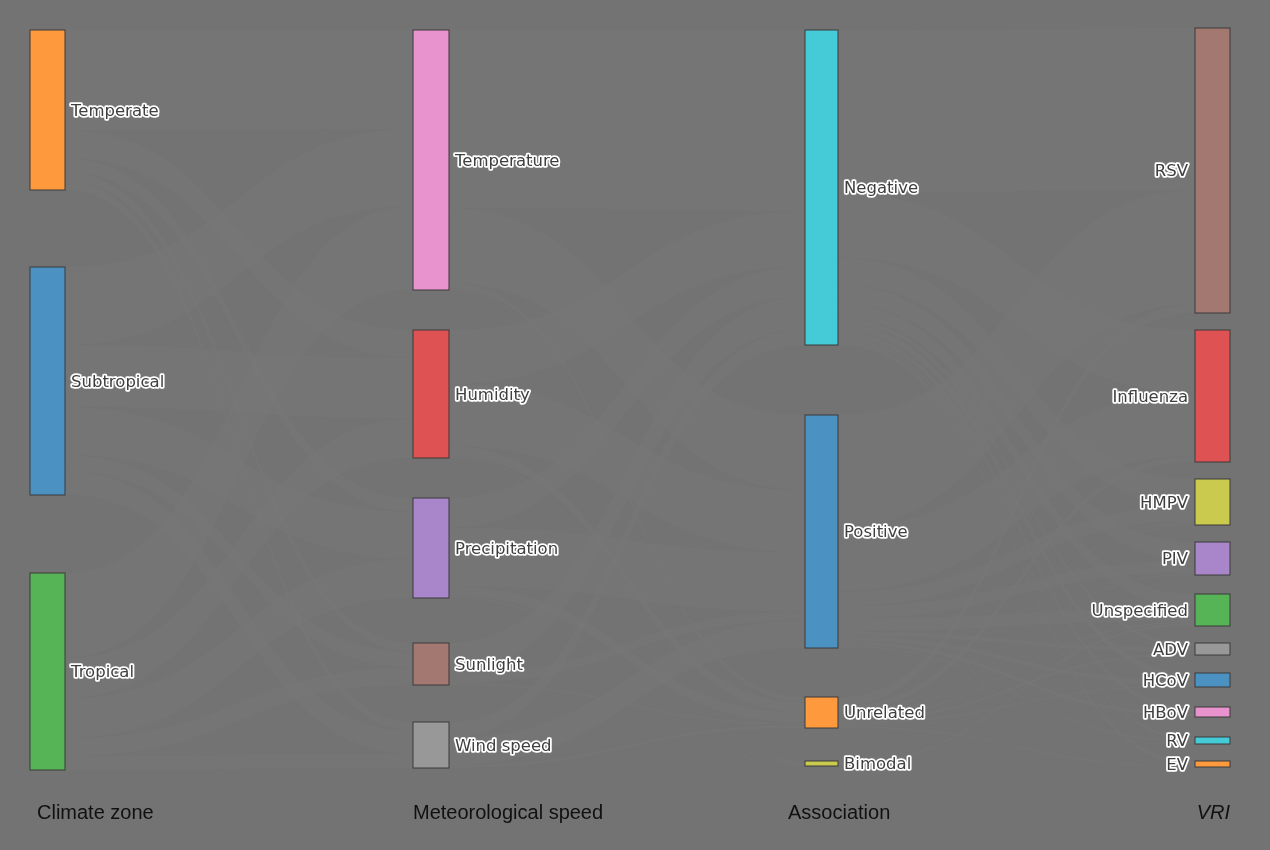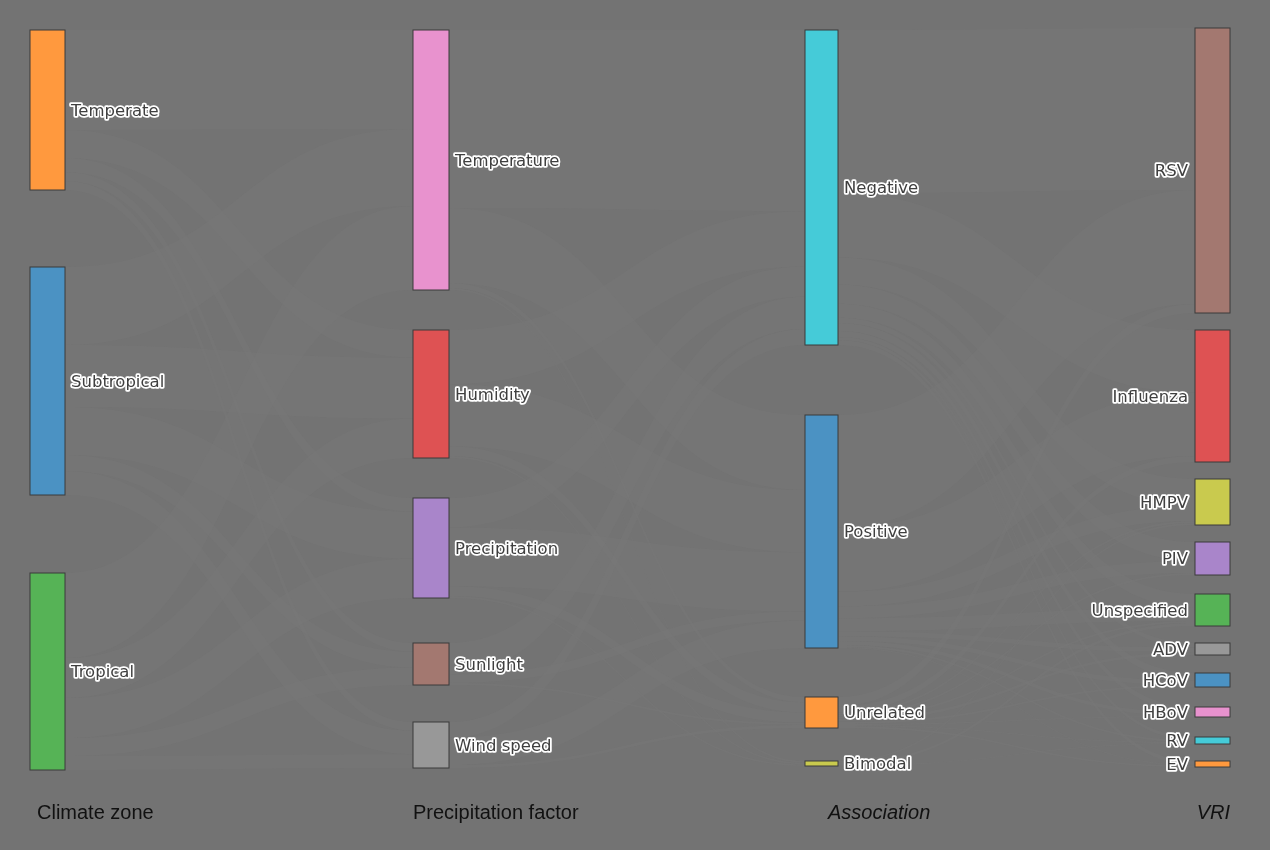--- a/index.html
+++ b/index.html
@@ -15,21 +15,21 @@
   .caption {
     position: absolute;
     top: 801px;
     font-size: 20px;
     color: #111111;
     white-space: nowrap;
     font-family: "Liberation Sans", sans-serif;
   }
   .caption-climate { left: 29px; margin-left: 8px; }
   .caption-met { left: 413px; }
-  .caption-assoc { left: 828px; font-style: italic; }
+  .caption-assoc { left: 788px; }
   .caption-vri { left: 1130px; width: 100px; text-align: right; font-style: italic; }
 </style>
 </head>
 <body>
 
 <div class="stage">
   <svg id="sankey-svg" width="1270" height="850" viewBox="0 0 1270 850">
       <g>
         <path d="M 65 30.0 C 239 30.0 239 30.0 413 30.0 L 413 128.9 C 239 128.9 239 130.0 65 130.0 Z" fill="rgba(120,120,120,0.32)"></path>
         <path d="M 65 130.0 C 239 130.0 239 330.0 413 330.0 L 413 357.6 C 239 357.6 239 158.0 65 158.0 Z" fill="rgba(120,120,120,0.32)"></path>
@@ -142,16 +142,16 @@
         <text x="1188" y="610" dy="0.36em" text-anchor="end" font-family="&quot;DejaVu Sans&quot;, sans-serif" font-size="16.5" fill="#3f3f3f" stroke="#ffffff" stroke-width="3.5" stroke-linejoin="round" paint-order="stroke">Unspecified</text>
         <text x="1188" y="649" dy="0.36em" text-anchor="end" font-family="&quot;DejaVu Sans&quot;, sans-serif" font-size="16.5" fill="#3f3f3f" stroke="#ffffff" stroke-width="3.5" stroke-linejoin="round" paint-order="stroke">ADV</text>
         <text x="1188" y="680" dy="0.36em" text-anchor="end" font-family="&quot;DejaVu Sans&quot;, sans-serif" font-size="16.5" fill="#3f3f3f" stroke="#ffffff" stroke-width="3.5" stroke-linejoin="round" paint-order="stroke">HCoV</text>
         <text x="1188" y="712" dy="0.36em" text-anchor="end" font-family="&quot;DejaVu Sans&quot;, sans-serif" font-size="16.5" fill="#3f3f3f" stroke="#ffffff" stroke-width="3.5" stroke-linejoin="round" paint-order="stroke">HBoV</text>
         <text x="1188" y="740.5" dy="0.36em" text-anchor="end" font-family="&quot;DejaVu Sans&quot;, sans-serif" font-size="16.5" fill="#3f3f3f" stroke="#ffffff" stroke-width="3.5" stroke-linejoin="round" paint-order="stroke">RV</text>
         <text x="1188" y="764" dy="0.36em" text-anchor="end" font-family="&quot;DejaVu Sans&quot;, sans-serif" font-size="16.5" fill="#3f3f3f" stroke="#ffffff" stroke-width="3.5" stroke-linejoin="round" paint-order="stroke">EV</text>
       </g>
     </svg>
 
   <div class="caption caption-climate">Climate zone</div>
-  <div class="caption caption-met">Precipitation factor</div>
+  <div class="caption caption-met">Meteorological speed</div>
   <div class="caption caption-assoc">Association</div>
   <div class="caption caption-vri">VRI</div>
 </div>
 
 </body></html>

